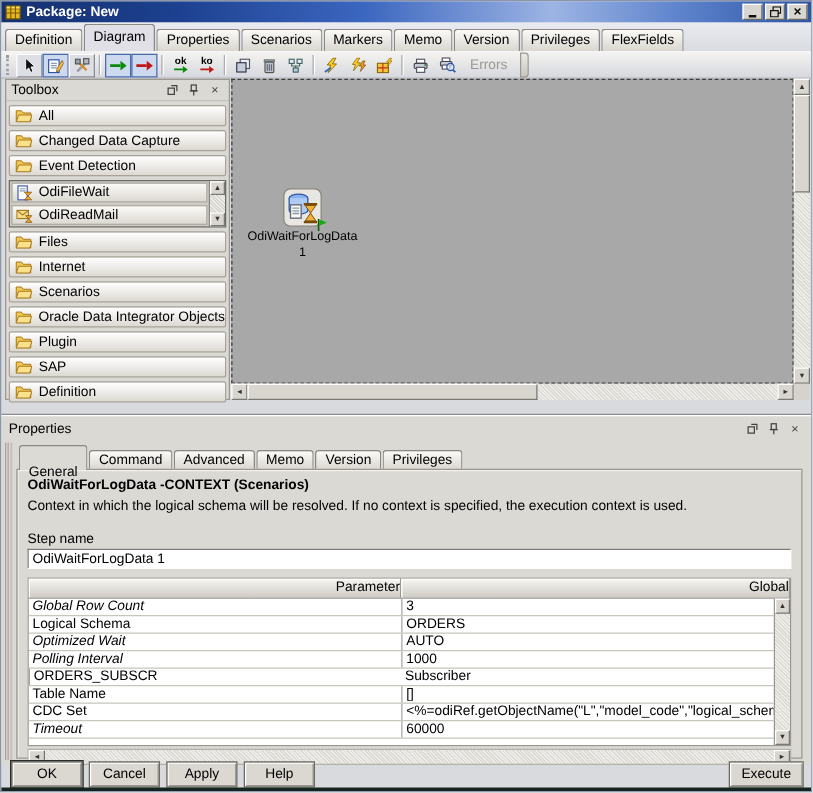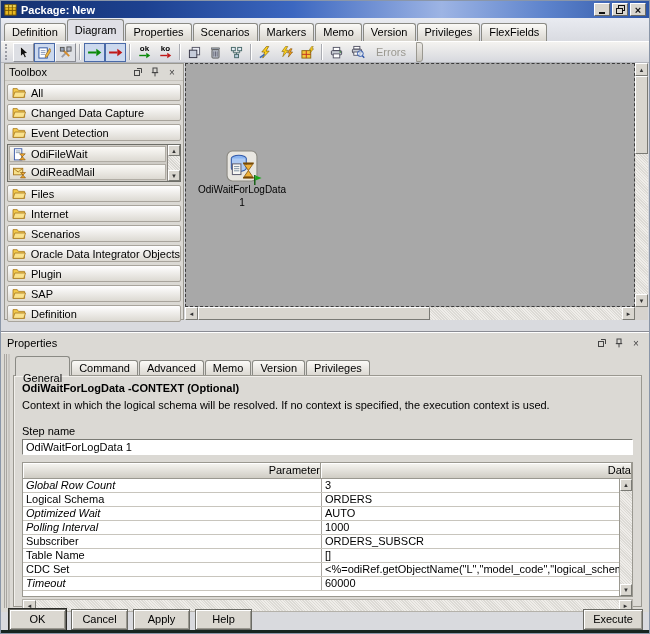--- a/index.html
+++ b/index.html
@@ -467,50 +467,50 @@
     <div id="props-tabs">
       <div class="tab active">General</div>
       <div class="tab">Command</div>
       <div class="tab">Advanced</div>
       <div class="tab">Memo</div>
       <div class="tab">Version</div>
       <div class="tab">Privileges</div>
     </div>
 
     <div id="props-content">
-      <h2>OdiWaitForLogData -CONTEXT (Optional)</h2>
+      <h2>OdiWaitForLogData -CONTEXT (Scenarios)</h2>
       <div class="desc">Context in which the logical schema will be resolved. If no context is specified, the execution context is used.</div>
       <div class="stepname-label">Step name</div>
       <input id="stepname-input" type="text" value="OdiWaitForLogData 1" style="">
 
       <div id="ptable">
         <div class="thead">
           <div class="hcell">Parameter</div>
-          <div class="hcell">Data</div>
+          <div class="hcell">Global</div>
         </div>
         <div class="tbody">
           <div class="trow">
             <div class="cell it">Global Row Count</div>
             <div class="cell val">3</div>
           </div>
           <div class="trow">
             <div class="cell">Logical Schema</div>
             <div class="cell val">ORDERS</div>
           </div>
           <div class="trow">
             <div class="cell it">Optimized Wait</div>
             <div class="cell val">AUTO</div>
           </div>
           <div class="trow">
             <div class="cell it">Polling Interval</div>
             <div class="cell val">1000</div>
           </div>
           <div class="trow">
+            <div class="cell val">ORDERS_SUBSCR</div>
             <div class="cell">Subscriber</div>
-            <div class="cell val">ORDERS_SUBSCR</div>
           </div>
           <div class="trow">
             <div class="cell">Table Name</div>
             <div class="cell val">[]</div>
           </div>
           <div class="trow">
             <div class="cell">CDC Set</div>
             <div class="cell val">&lt;%=odiRef.getObjectName("L","model_code","logical_schema", "D")...</div>
           </div>
           <div class="trow">

